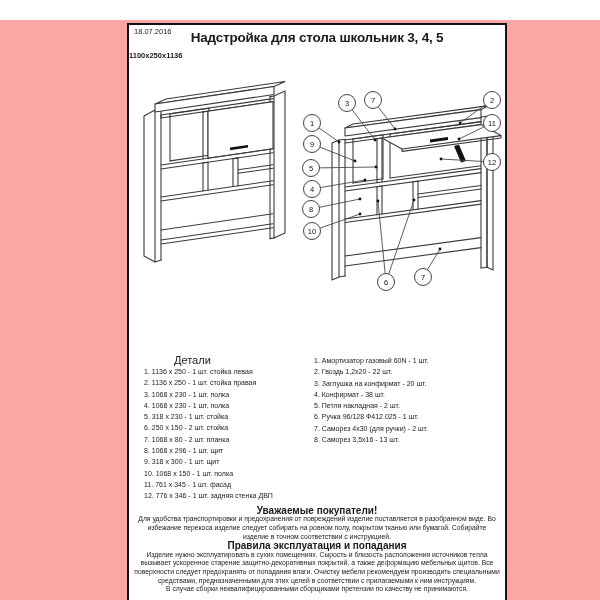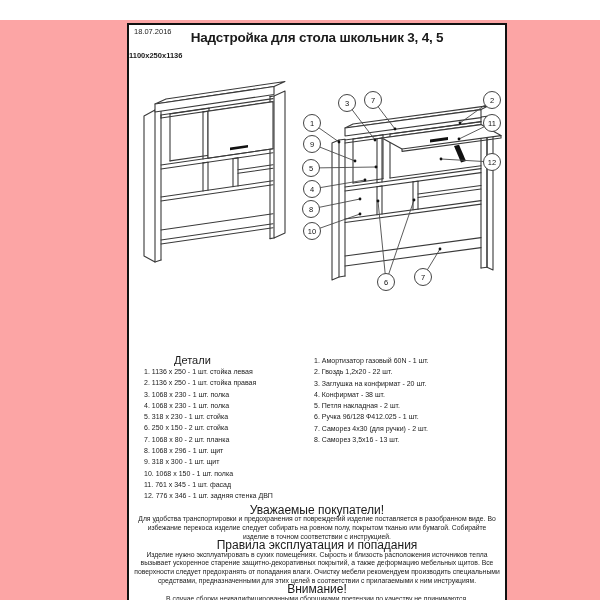--- a/index.html
+++ b/index.html
@@ -13,21 +13,21 @@
   .subtitle{position:absolute;top:26px;left:0;width:100%;
             font-weight:bold;font-size:7.5px;}
   .drawings{position:absolute;left:0;top:45px;}
   .lists{position:absolute;top:330px;left:15px;display:flex;}
   .col{display:flex;flex-direction:column;}
   .col-parts{width:170px;}
   .col-hw{width:185px;}
   .list-title{font-size:11px;line-height:11px;margin-left:30px;}
   .list-item{font-size:7px;line-height:11.3px;white-space:nowrap;}
   .notices{position:absolute;top:481px;left:5px;right:5px;text-align:center;}
-  .notice-h{font-size:12px;font-weight:normal;line-height:9.2px;}
+  .notice-h{font-size:10px;font-weight:bold;line-height:9.2px;}
   .notice-p{font-size:6.8px;line-height:8.7px;}
   svg line, svg path, svg polyline{stroke:#3a3a3a;stroke-width:1.1;fill:none;
       stroke-linecap:round;stroke-linejoin:round;}
   svg .face{fill:#ffffff;}
   svg .ink{fill:#111;stroke:none;}
   svg .leader{stroke:#4a4a4a;stroke-width:0.9;}
   svg .dot{fill:#111;stroke:none;}
   svg .co{fill:#fff;stroke:#444;stroke-width:1;}
   svg .cn{font-family:"Liberation Sans",sans-serif;font-size:7.5px;fill:#111;
       stroke:none;text-anchor:middle;}
@@ -290,18 +290,17 @@
             <div class="list-item">8. Саморез 3,5x16 - 13 шт.</div>
           </div>
       </div>
     </div>
 
     <div class="notices">
       <div class="notice-h">Уважаемые покупатели!</div>
       <div class="notice-p">Для удобства транспортировки и предохранения от повреждений изделие поставляется в разобранном виде. Во избежание перекоса изделие следует собирать на ровном полу, покрытом тканью или бумагой. Собирайте изделие в точном соответствии с инструкцией.</div>
       <div class="notice-h">Правила эксплуатация и попадания</div>
       <div class="notice-p">Изделие нужно эксплуатировать в сухих помещениях. Сырость и близость расположения источников тепла вызывает ускоренное старение защитно-декоративных покрытий, а также деформацию мебельных щитов. Все поверхности следует предохранять от попадания влаги. Очистку мебели рекомендуем производить специальными средствами, предназначенными для этих целей в соответствии с прилагаемыми к ним инструкциям.</div>
-      <div class="notice-h">Внимание!</div>
       <div class="notice-p">В случае сборки неквалифицированными сборщиками претензии по качеству не принимаются.</div>
     </div>
 
   </div>
 </div>
 
 </body></html>

